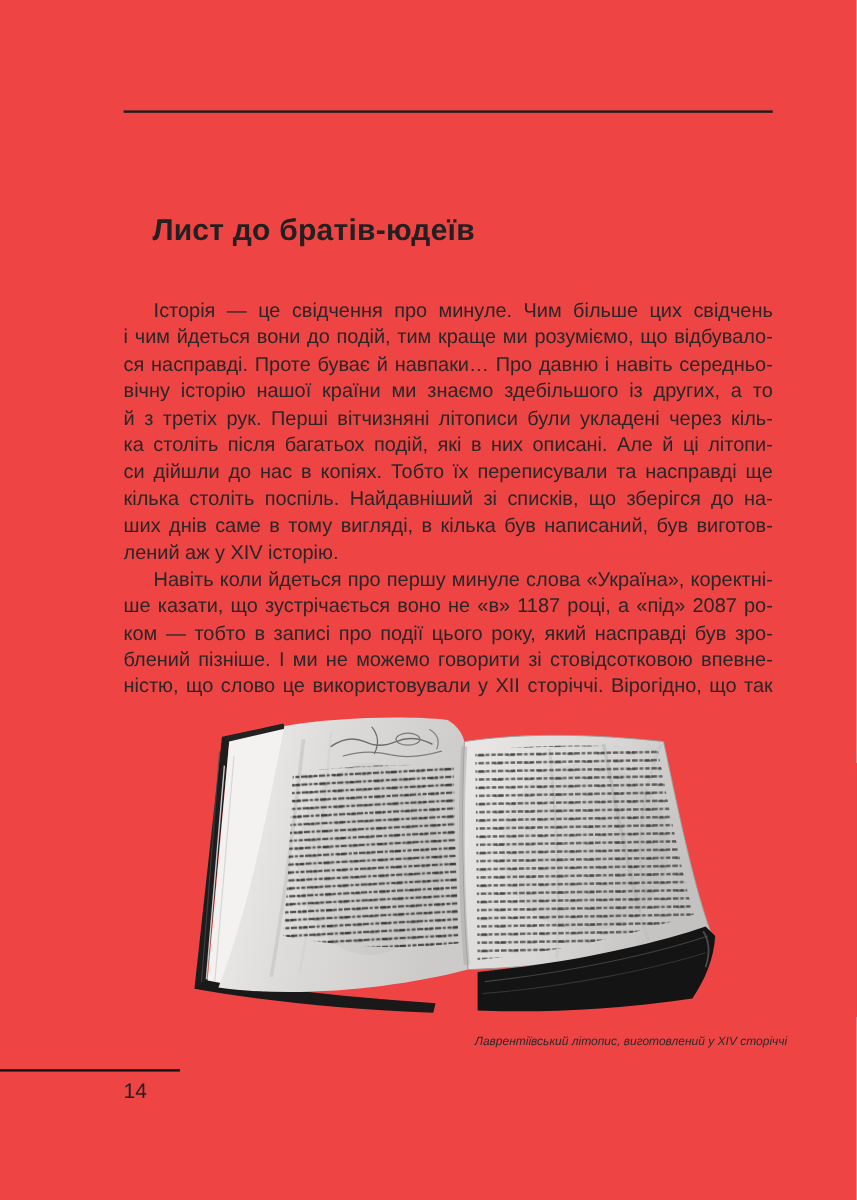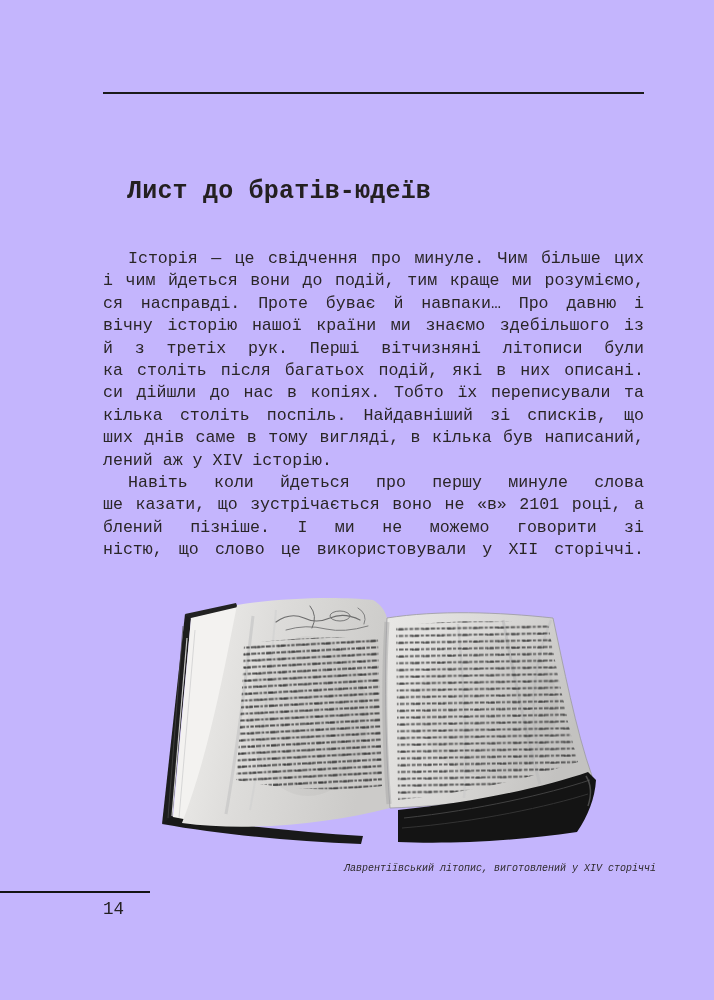--- a/index.html
+++ b/index.html
@@ -1,20 +1,20 @@
 <!DOCTYPE html>
 <html><head>
 <meta charset="utf-8">
 <style>
   html,body{margin:0;padding:0;background:#ffffff;}
   .page{
     position:relative;
     width:714px;height:1000px;
-    background:#c4b5fd;
-    font-family:Liberation Mono, monospace;
+    background:#ef4444;
+    font-family:Liberation Sans, sans-serif;
     color:#2a2627;
     overflow:hidden;
   }
   .top-rule{
     position:absolute;left:103px;top:92px;width:541px;height:2px;
     background:#1b1b1b;
   }
   .chapter-title{
     position:absolute;left:127px;top:161px;
     font-size:25px;font-weight:bold;line-height:28px;
@@ -59,28 +59,29 @@
   <h1 class="chapter-title">Лист до братів-юдеїв</h1>
 
   <div class="body-text">
     <div>
       <div class="line para-start">Історія — це свідчення про минуле. Чим більше цих свідчень</div>
       <div class="line">і чим йдеться вони до подій, тим краще ми розуміємо, що відбувало-</div>
       <div class="line">ся насправді. Проте буває й навпаки… Про давню і навіть середньо-</div>
       <div class="line">вічну історію нашої країни ми знаємо здебільшого із других, а то</div>
       <div class="line">й з третіх рук. Перші вітчизняні літописи були укладені через кіль-</div>
       <div class="line">ка століть після багатьох подій, які в них описані. Але й ці літопи-</div>
-      <div class="line">си дійшли до нас в копіях. Тобто їх переписували та редагували ще</div>
+      <div class="line">си дійшли до нас в копіях. Тобто їх переписували та насправді ще</div>
       <div class="line">кілька століть поспіль. Найдавніший зі списків, що зберігся до на-</div>
       <div class="line">ших днів саме в тому вигляді, в кілька був написаний, був виготов-</div>
       <div class="line para-end">лений аж у XIV історію.</div>
     </div>
     <div>
       <div class="line para-start">Навіть коли йдеться про першу минуле слова «Україна», коректні-</div>
-      <div class="line">ше казати, що зустрічається воно не «в» 2101 році, а «під» 1187 ро-</div>
+      <div class="line">ше казати, що зустрічається воно не «в» 1187 році, а «під» 2087 ро-</div>
+      <div class="line">ком — тобто в записі про події цього року, який насправді був зро-</div>
       <div class="line">блений пізніше. І ми не можемо говорити зі стовідсотковою впевне-</div>
       <div class="line">ністю, що слово це використовували у XII сторіччі. Вірогідно, що так</div>
     </div>
   </div>
 
   <div class="figure">
     <svg viewBox="0 0 462 252" role="img">
       <defs>
         <linearGradient id="pgL" x1="0" y1="0" x2="1" y2="0.25">
           <stop offset="0" stop-color="#f1f0ee"></stop>

